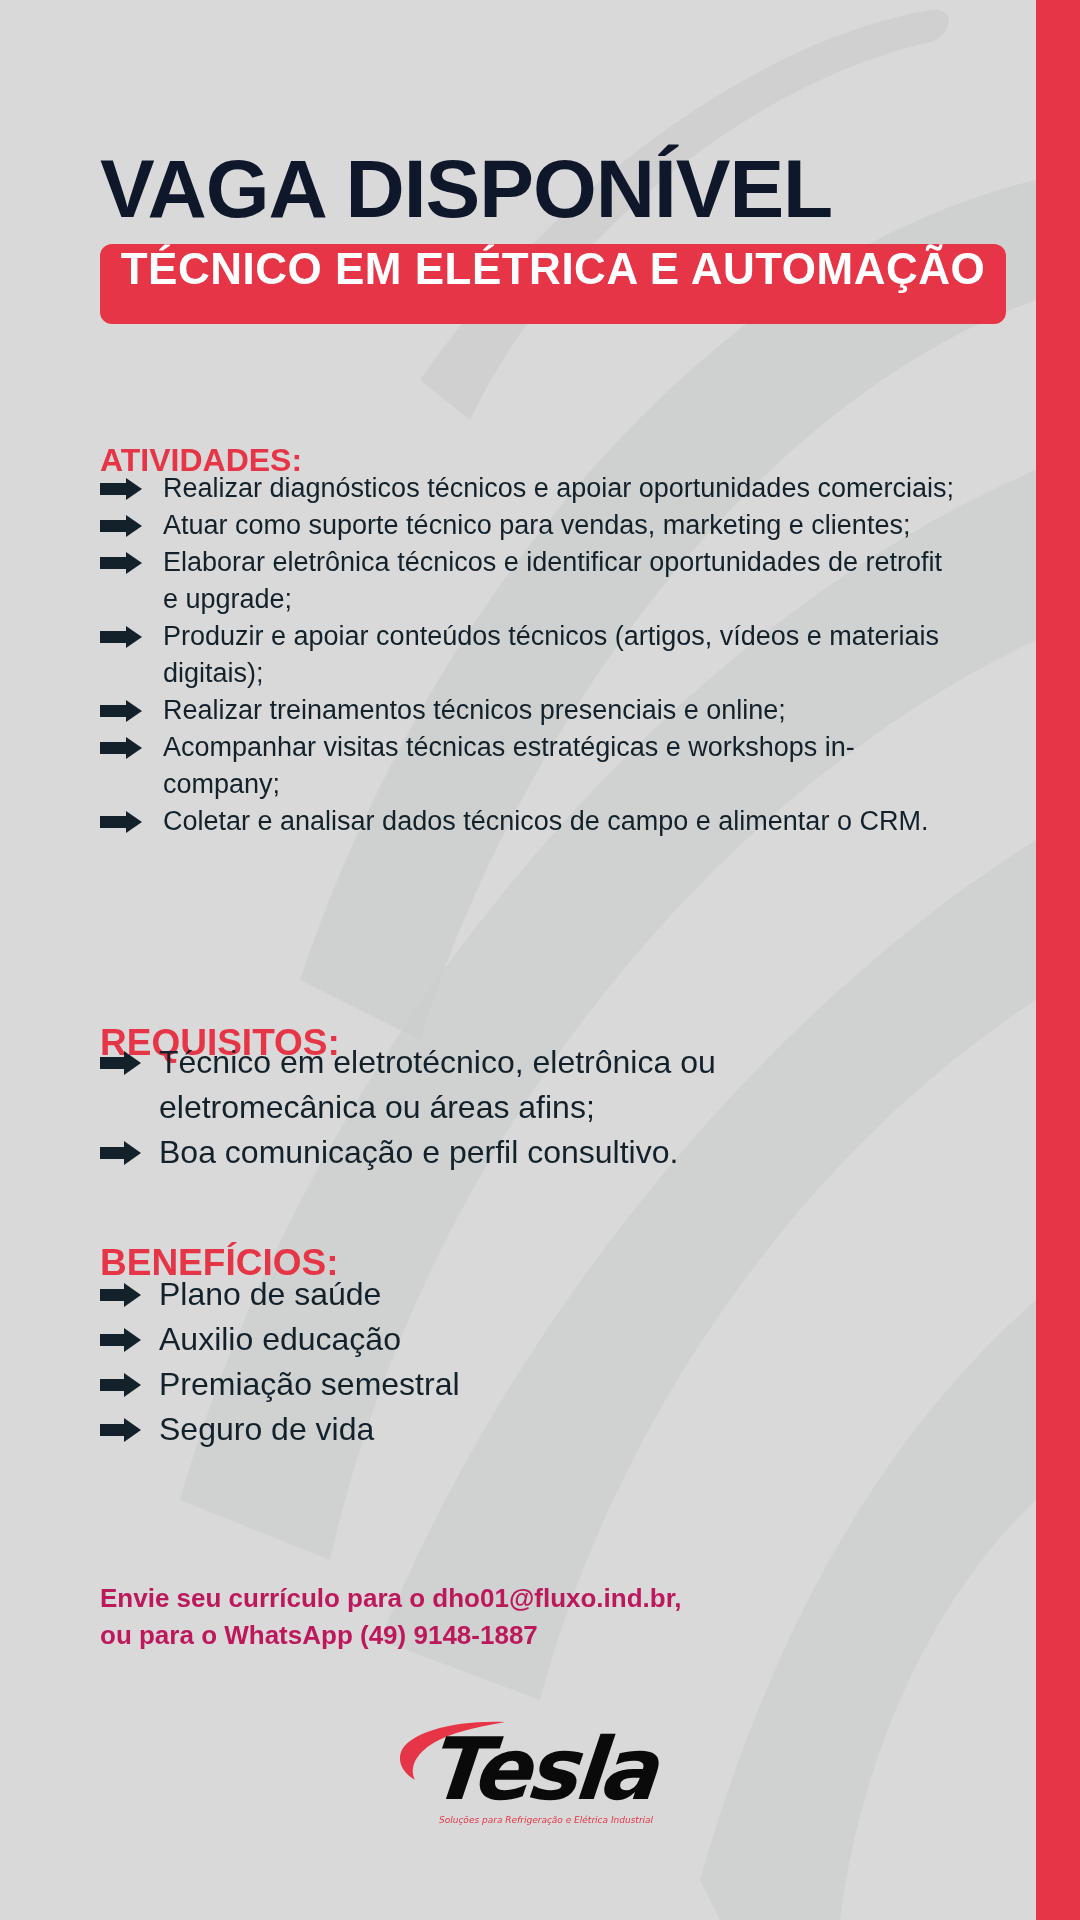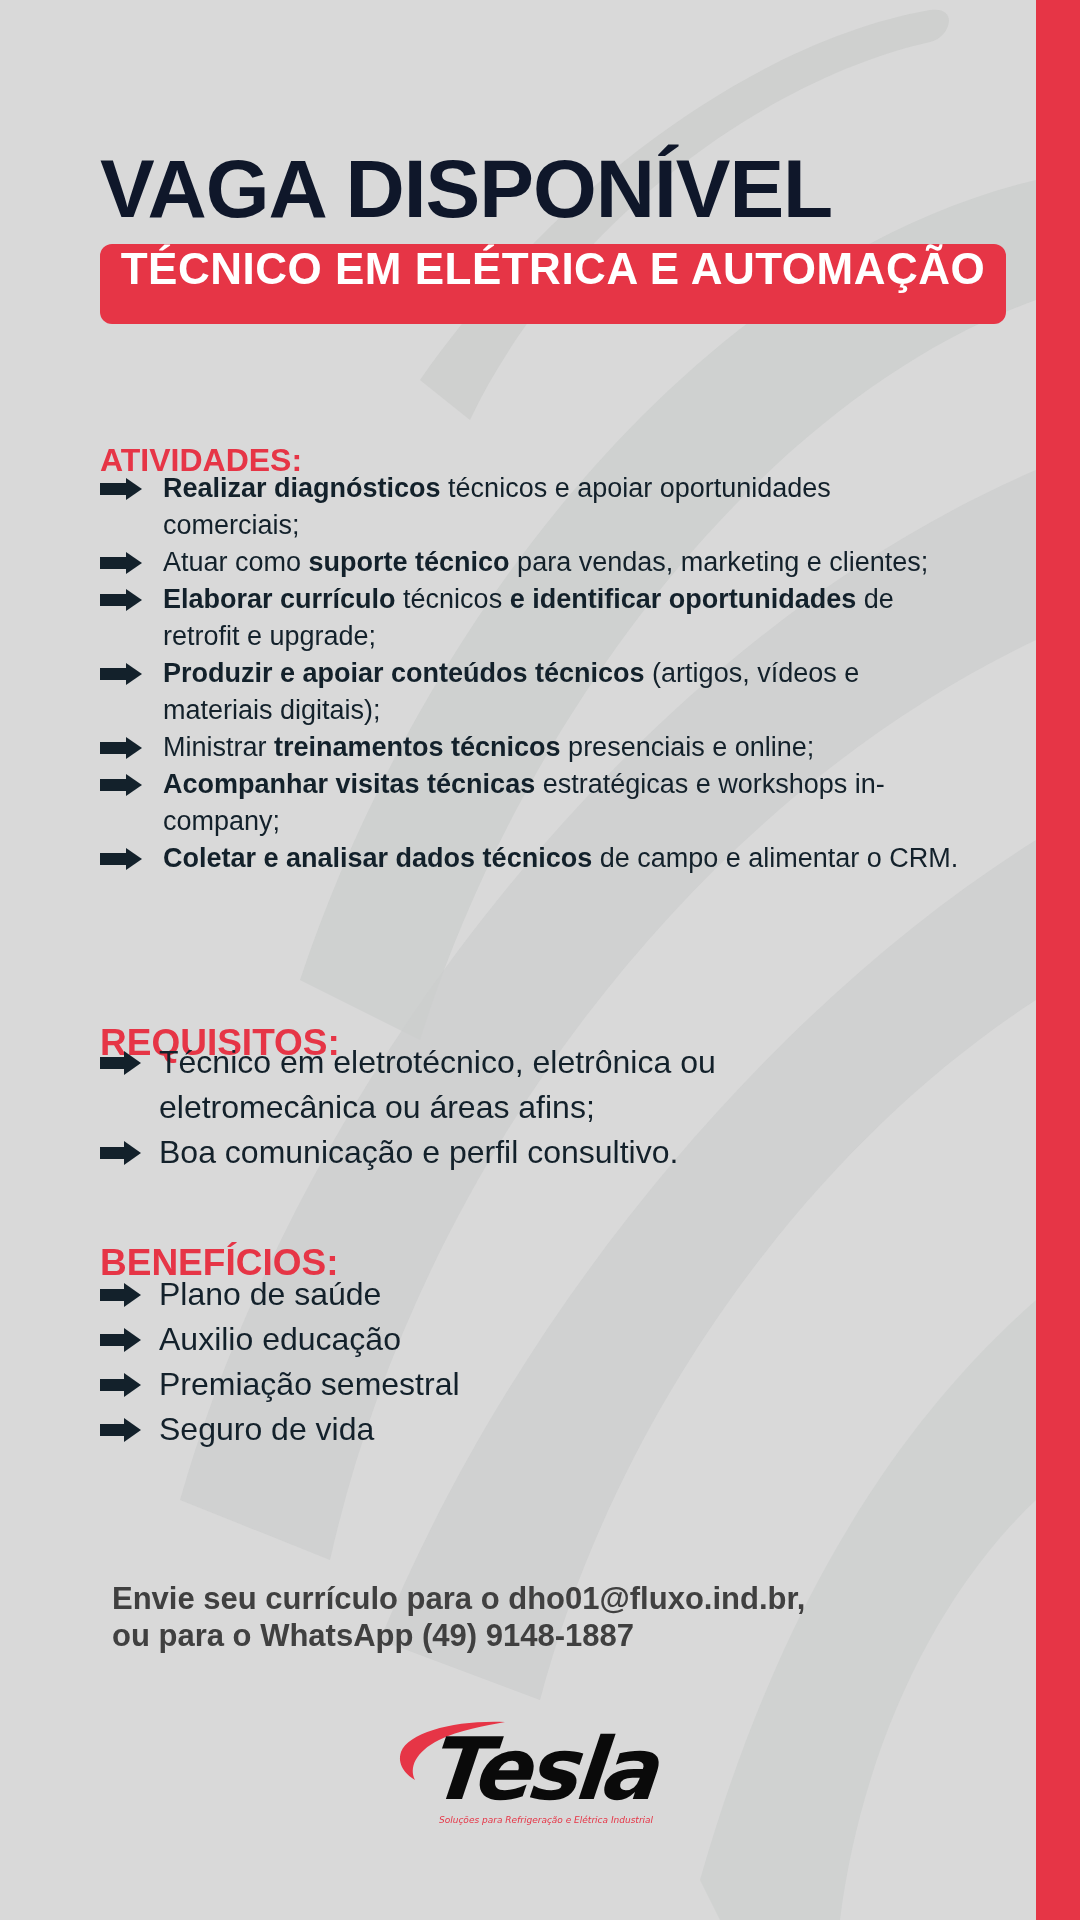--- a/index.html
+++ b/index.html
@@ -40,21 +40,21 @@
     .list li { display: flex; align-items: flex-start; }
     .arrow {
       flex: 0 0 auto; display: inline-block; position: relative;
       background: #13212b;
     }
     .arrow::after {
       content: ""; position: absolute; top: 50%; transform: translateY(-50%);
       border-style: solid; border-color: transparent transparent transparent #13212b;
     }
     .item-text { display: block; }
-    .item-text b { font-weight: 700; }
+    .item-text b { font-weight: 400; }
 
     
     .h-ativ { top: 416px; font-size: 32px; }
     .list-ativ { top: 470px; font-size: 27px; line-height: 37px; }
     .list-ativ li .arrow-wrap { width: 63px; height: 37px; display: flex; align-items: center; }
     .list-ativ .arrow { width: 28px; height: 12px; }
     .list-ativ .arrow::after { left: 26px; border-width: 11px 0 11px 16px; }
     .list-ativ .item-text { width: 800px; }
 
     
@@ -66,22 +66,22 @@
     .list-req .item-text { width: 740px; }
 
     
     .h-ben { top: 1216px; font-size: 37px; }
     .list-ben { top: 1272px; font-size: 32px; line-height: 45px; }
     .list-ben li .arrow-wrap { width: 59px; height: 45px; display: flex; align-items: center; }
     .list-ben .arrow { width: 26px; height: 12px; }
     .list-ben .arrow::after { left: 24px; border-width: 12px 0 12px 17px; }
 
     .contact {
-      position: absolute; left: 12px; top: 1580px;
-      color: #404040; font-size: 31px; font-weight: 700; line-height: 37px;
+      position: absolute; left: 0; top: 1580px;
+      color: #be185d; font-size: 26px; font-weight: 700; line-height: 37px;
     }
     .contact span { display: block; white-space: nowrap; }
 
     .logo {
       position: absolute; left: 395px; top: 1718px; width: 280px; height: 110px;
       z-index: 1;
     }
     .logo svg { position: absolute; left: 0; top: 0; }
     .logo-word {
       position: absolute; left: 40px; top: 8px;
@@ -128,33 +128,33 @@
     <li>
       <span class="arrow-wrap">
           <span class="arrow"></span>
         </span>
       <span class="item-text"><span>Atuar como </span><b>suporte técnico</b><span> para vendas, marketing e clientes;</span></span>
     </li>
     <li>
       <span class="arrow-wrap">
           <span class="arrow"></span>
         </span>
-      <span class="item-text"><b>Elaborar currículo</b><span> técnicos </span><b>e identificar oportunidades</b><span> de retrofit e upgrade;</span></span>
+      <span class="item-text"><b>Elaborar eletrônica</b><span> técnicos </span><b>e identificar oportunidades</b><span> de retrofit e upgrade;</span></span>
     </li>
     <li>
       <span class="arrow-wrap">
           <span class="arrow"></span>
         </span>
       <span class="item-text"><b>Produzir e apoiar conteúdos técnicos</b><span> (artigos, vídeos e materiais digitais);</span></span>
     </li>
     <li>
       <span class="arrow-wrap">
           <span class="arrow"></span>
         </span>
-      <span class="item-text"><span>Ministrar </span><b>treinamentos técnicos</b><span> presenciais e online;</span></span>
+      <span class="item-text"><span>Realizar </span><b>treinamentos técnicos</b><span> presenciais e online;</span></span>
     </li>
     <li>
       <span class="arrow-wrap">
           <span class="arrow"></span>
         </span>
       <span class="item-text"><b>Acompanhar visitas técnicas</b><span> estratégicas e workshops in-company;</span></span>
     </li>
     <li>
       <span class="arrow-wrap">
           <span class="arrow"></span>

